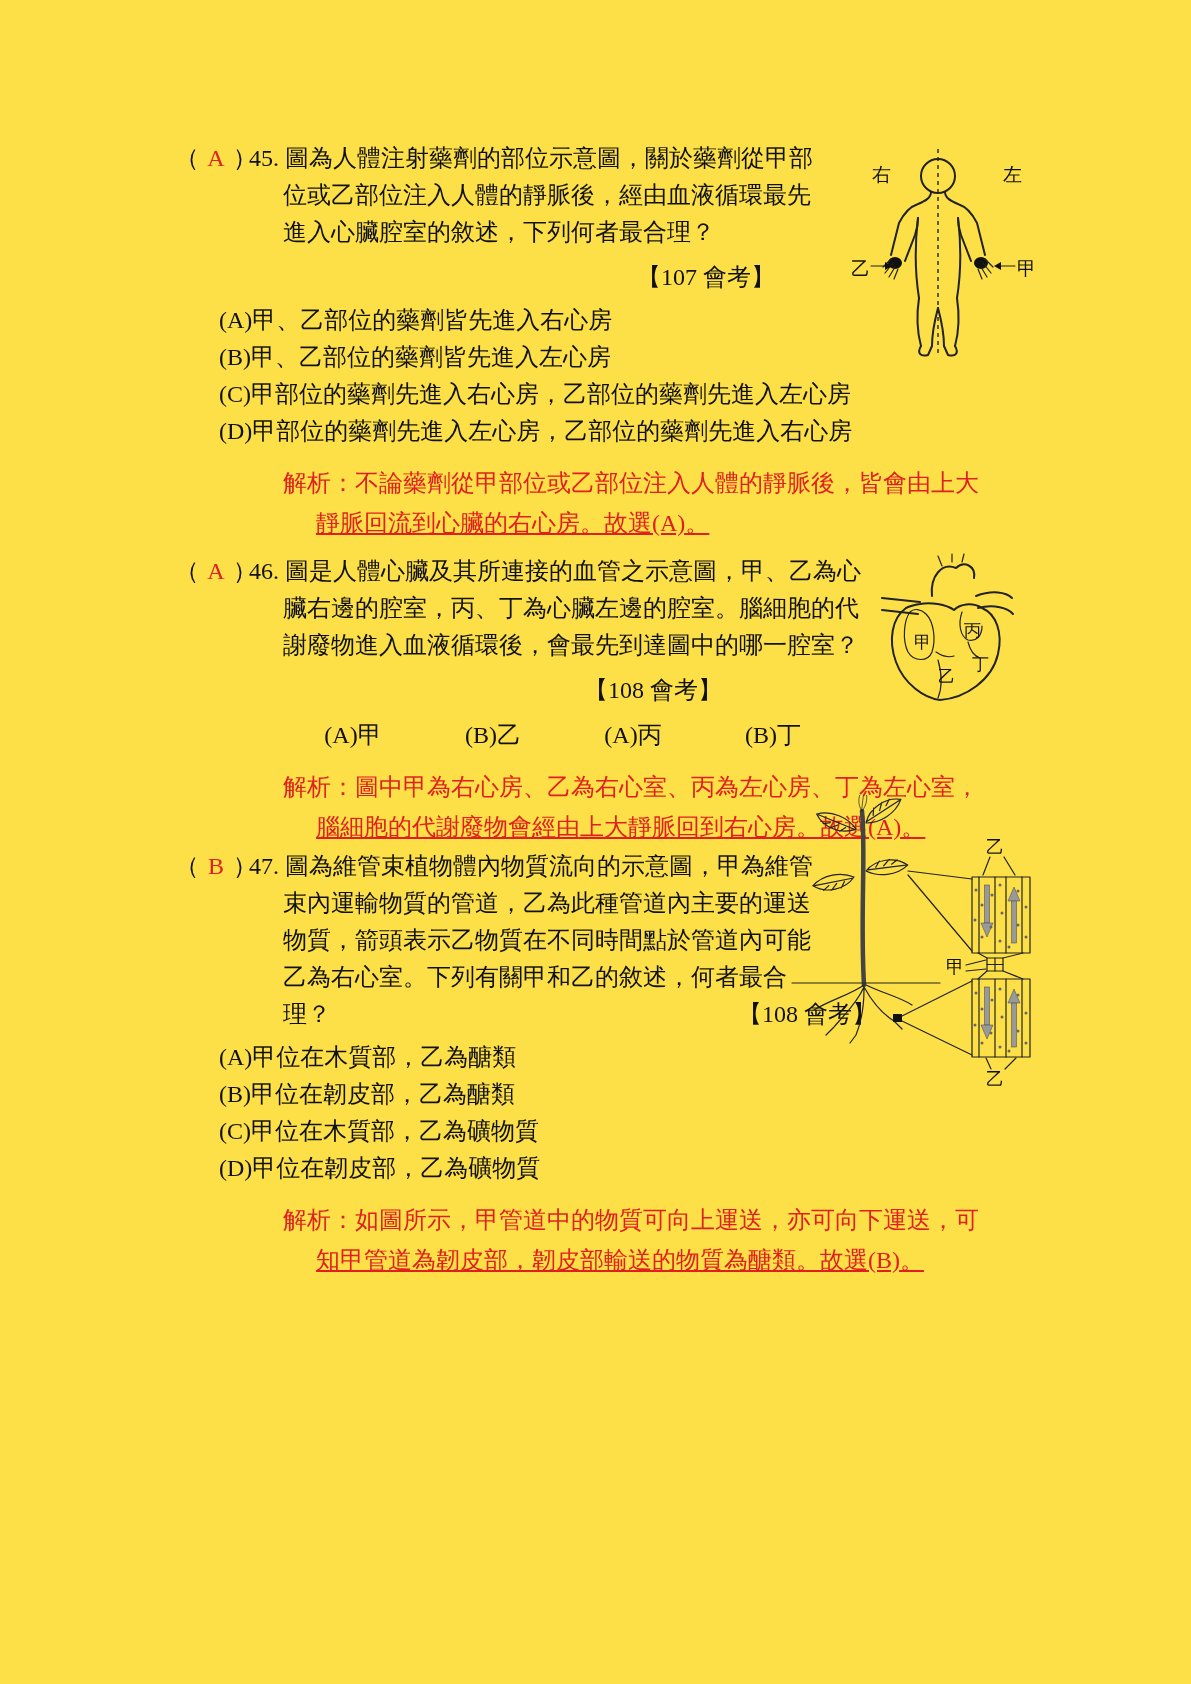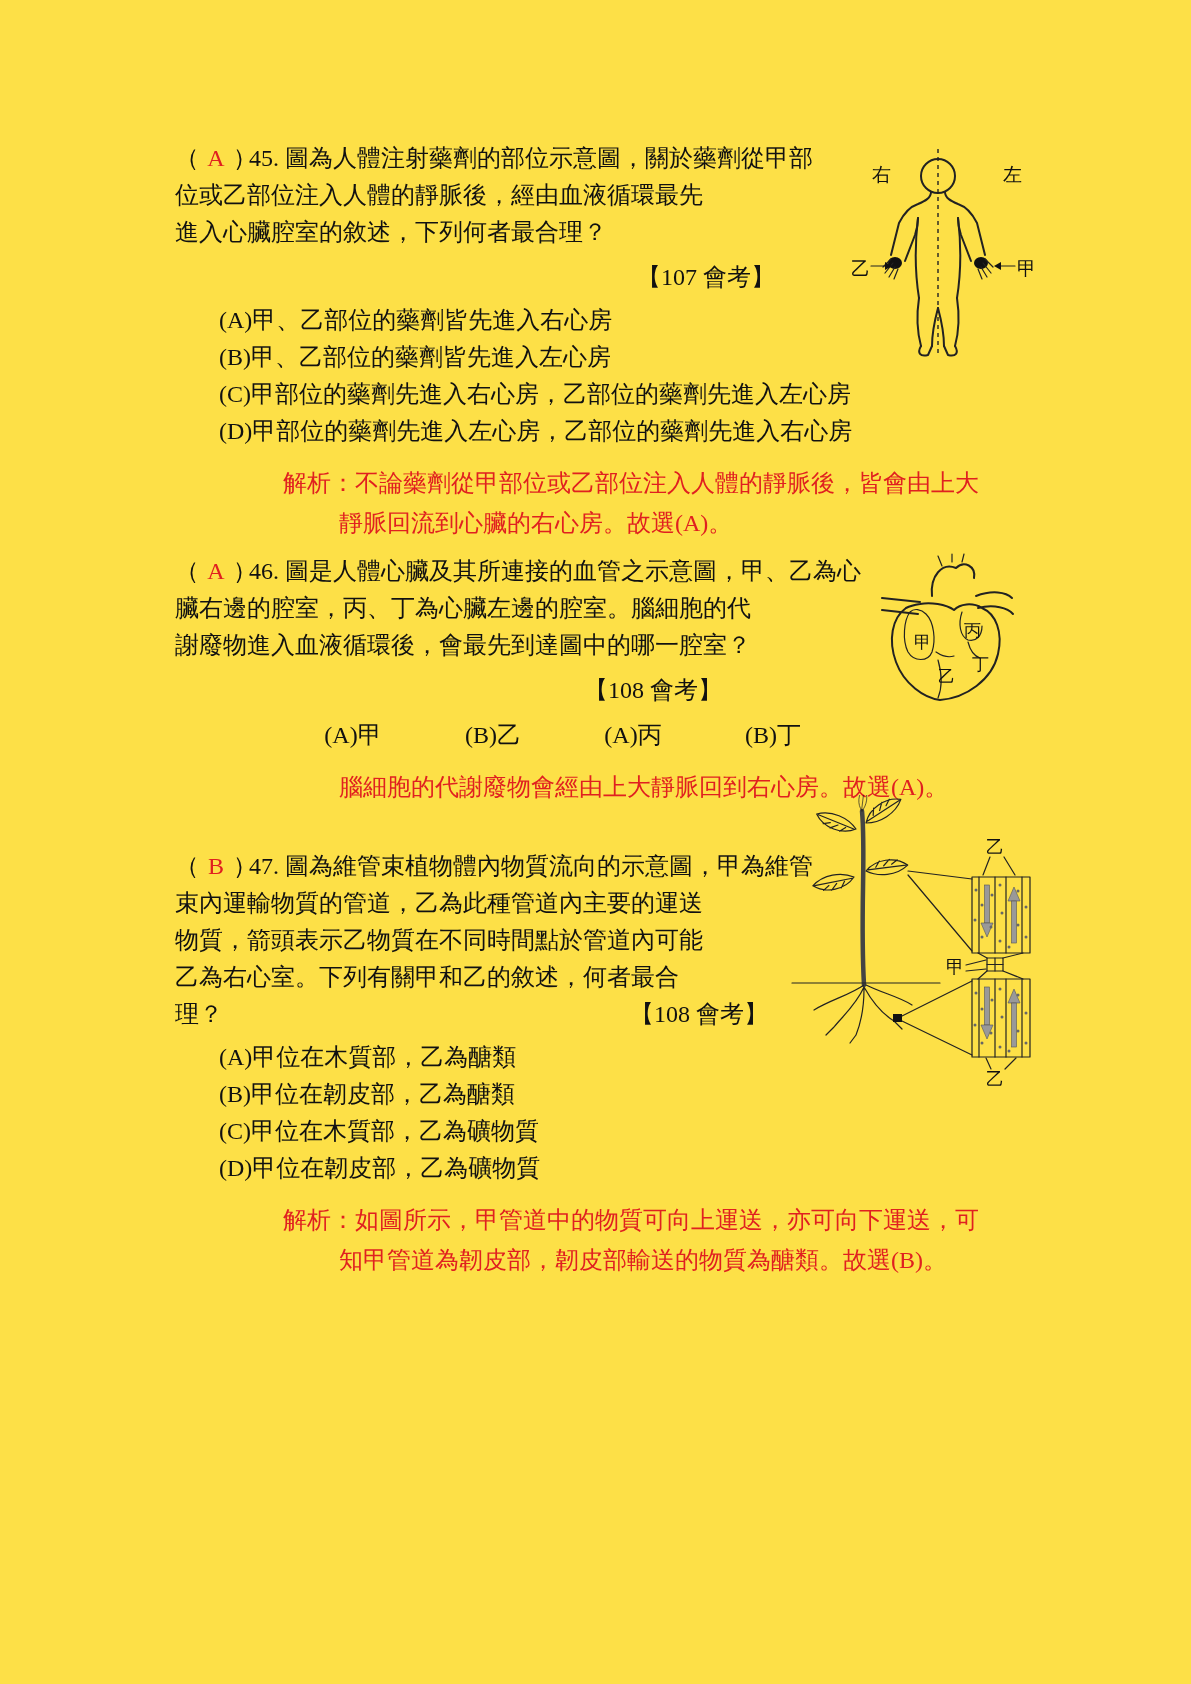--- a/index.html
+++ b/index.html
@@ -4,31 +4,31 @@
 <style>
   html,body{margin:0;padding:0;background:#fff;}
   body{width:1191px;height:1684px;position:relative;font-family:"Liberation Serif","DejaVu Serif",serif;color:#111;}
   .page{position:absolute;left:0;top:0;width:1191px;height:1684px;background:#fde047;overflow:hidden;}
   .red{color:#e02020;}
   .question{position:absolute;left:175px;font-size:24px;line-height:37px;white-space:nowrap;}
   .qline{position:relative;}
   .ansbox{display:inline-block;width:74px;}
   .ansletter{display:inline-block;min-width:22px;text-align:center;padding:0 6px;}
   .qnum{display:inline-block;width:36px;}
-  .indent{}
+  .indent{margin-left:108px;}
   .source{text-align:right;margin-top:8px;}
   .q45 .source{width:600px;}
   .q46 .source{width:547px;}
   .inline-source{position:absolute;left:455px;top:0;}
   .options{margin-top:6px;}
   .option{margin-left:44px;}
   .options-row{display:flex;margin-left:108px;margin-top:8px;}
   .options-row .option{margin-left:0;width:140px;text-align:center;}
   .analysis{color:#e02020;margin-left:108px;margin-top:13px;line-height:40px;}
-  .analysis .cont{margin-left:56px;}
+  .analysis .cont{margin-left:33px;text-decoration:underline;}
   .fig{position:absolute;}
   .pagenum{position:absolute;top:1440px;left:0;width:100%;text-align:center;font-size:23px;}
   .st{stroke:#222;fill:none;stroke-width:2;stroke-linecap:round;stroke-linejoin:round;}
   .thin{stroke:#222;fill:none;stroke-width:1.2;stroke-linecap:round;stroke-linejoin:round;}
   .dash{stroke:#222;fill:none;stroke-width:1.4;stroke-dasharray:4 4;}
   .fill-dark{fill:#111;stroke:none;}
   .figtext{font-family:"Liberation Serif","DejaVu Serif",serif;fill:#111;}
   .arrowfill{fill:#999;stroke:#555;stroke-width:0.6;}
   .dot{fill:#666;stroke:none;}
 </style>
@@ -102,20 +102,21 @@
     <div class="qline indent"><span>臟右邊的腔室，丙、丁為心臟左邊的腔室。腦細胞的代</span></div>
     <div class="qline indent"><span>謝廢物進入血液循環後，會最先到達圖中的哪一腔室？</span></div>
     <div class="source">【108 會考】</div>
     <div class="options-row">
       <div class="option">(A)甲</div>
       <div class="option">(B)乙</div>
       <div class="option">(A)丙</div>
       <div class="option">(B)丁</div>
     </div>
     <div class="analysis">
+      <div>解析：圖中甲為右心房、乙為右心室、丙為左心房、丁為左心室，</div>
       <div class="cont">腦細胞的代謝廢物會經由上大靜脈回到右心房。故選(A)。</div>
     </div>
   </section>
 
   <svg class="fig" style="left:880px;top:552px;" width="135" height="150" viewBox="0 0 135 150">
     <g>
       <path class="st" d="M2,46 L40,50 M2,58 L38,62"></path>
       <path class="st" d="M52,44 C50,24 62,10 76,16 C84,8 96,14 94,26"></path>
       <path class="thin" d="M62,14 L58,4 M72,10 L72,2 M82,10 L84,2"></path>
       <path class="st" d="M96,44 C112,38 126,40 132,46"></path>

